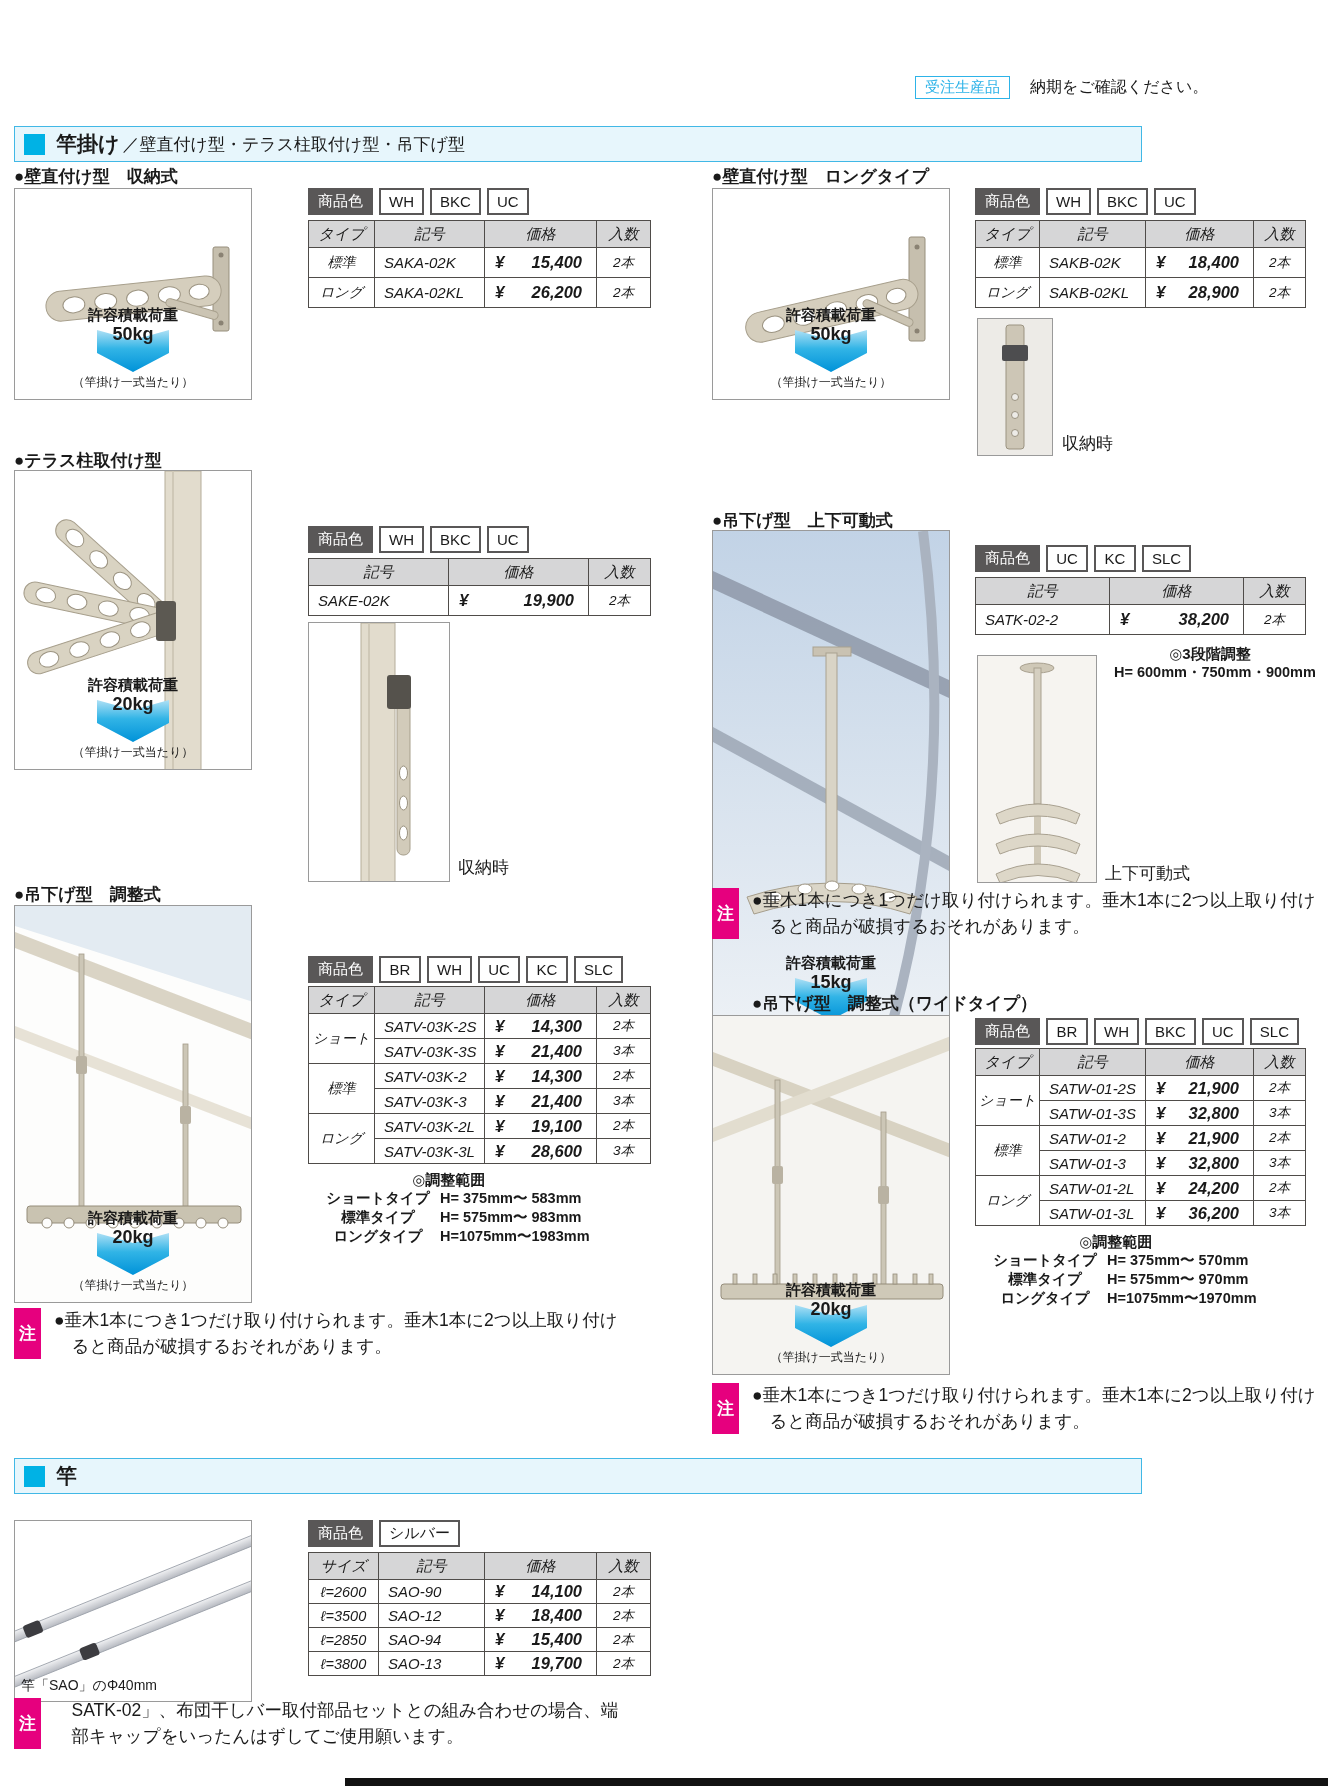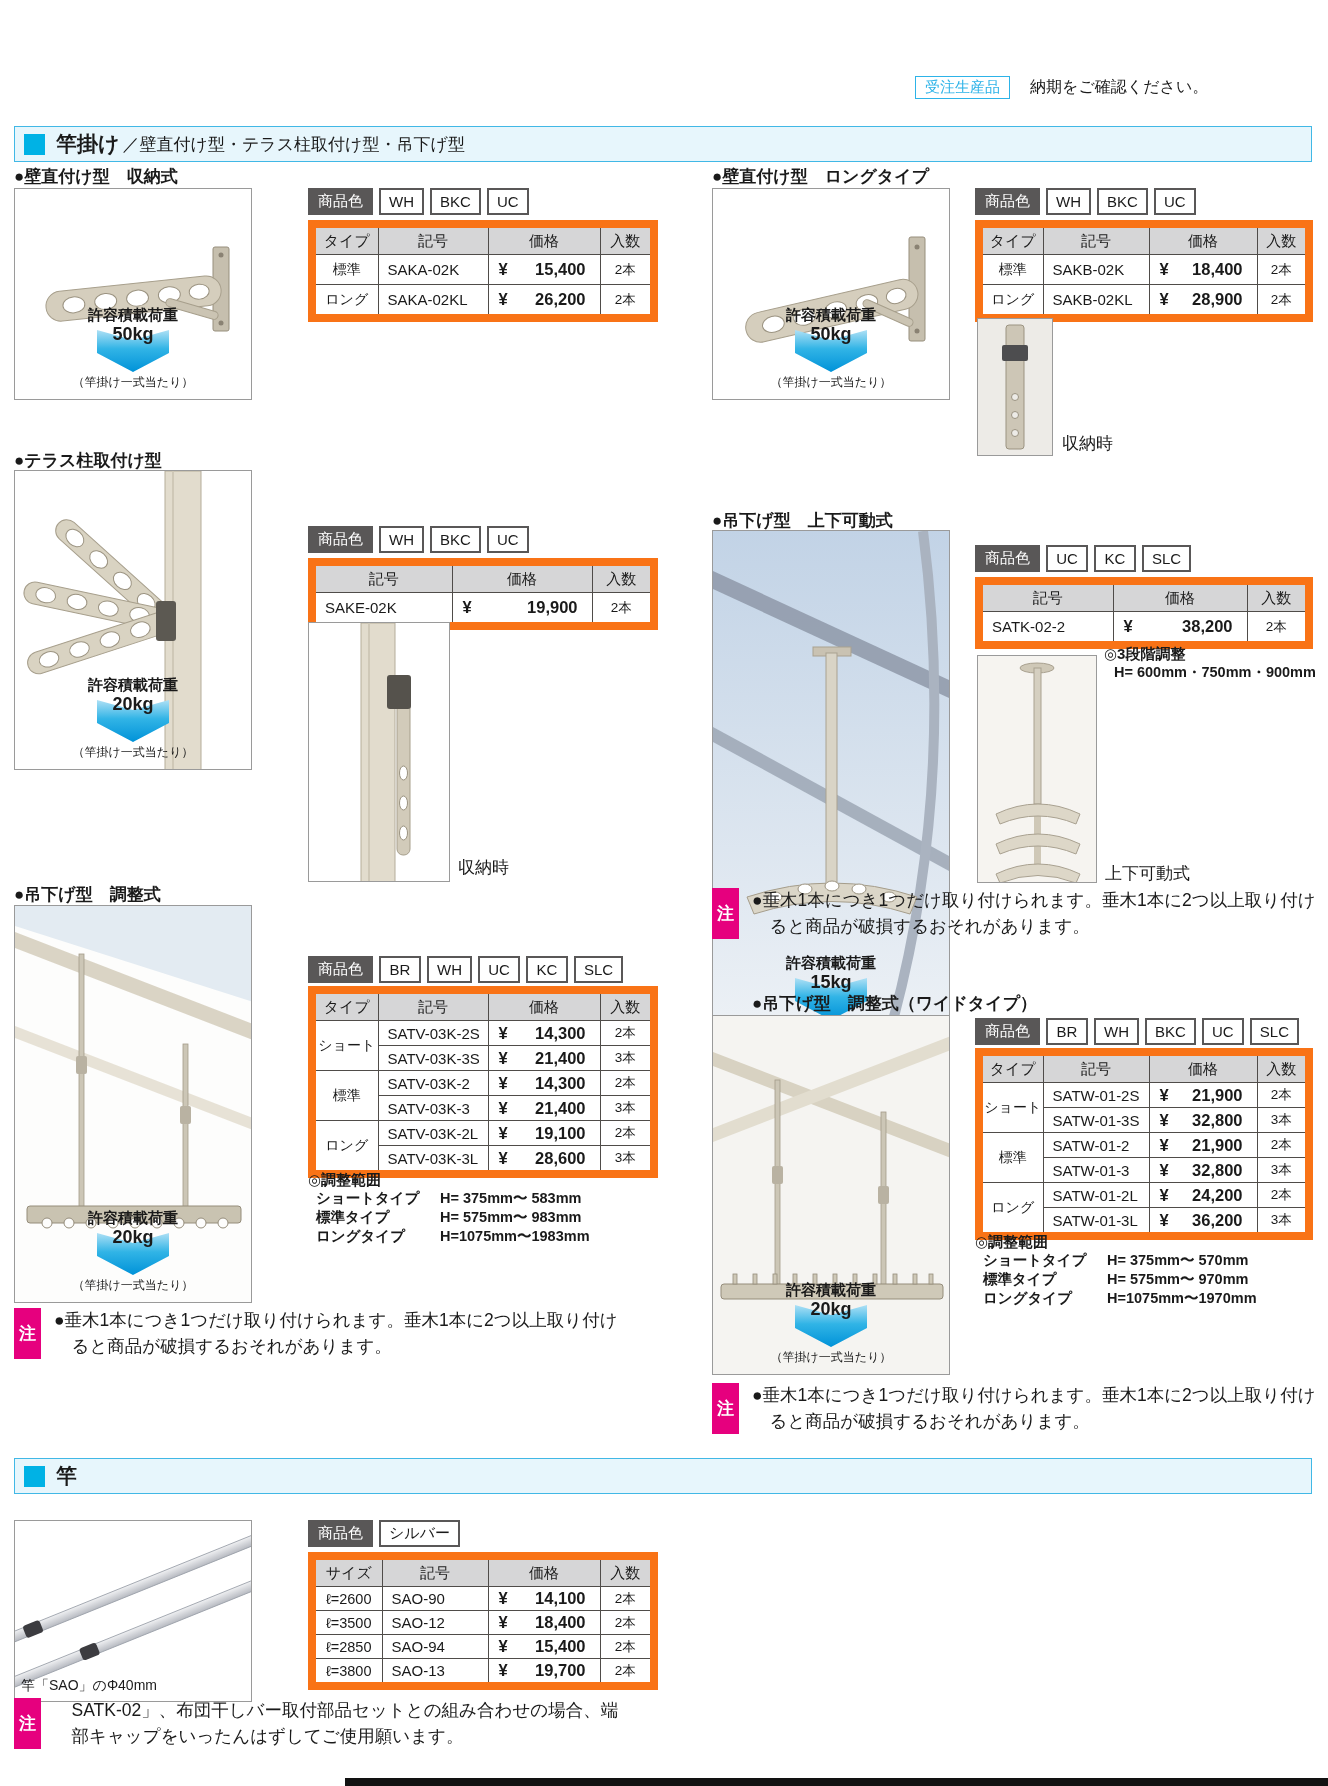--- a/index.html
+++ b/index.html
@@ -5,58 +5,58 @@
   html,body{margin:0;padding:0;background:#fff;}
   #canvas{position:relative;width:1328px;height:1786px;background:#fff;overflow:hidden;
           font-family:"Liberation Sans","DejaVu Sans",sans-serif;color:#1a1a1a;}
 
   
   .order-row{position:absolute;left:915px;top:76px;display:flex;align-items:center;gap:20px;}
   .order-badge{border:1px solid #2db3e8;color:#2db3e8;font-size:15px;padding:1px 9px;background:#fff;}
   .order-note{font-size:16px;}
 
   
-  .cyan-bar{position:absolute;left:14px;width:1298px;height:36px;background:#e7f6fc;
+  .cyan-bar{position:absolute;left:14px;width:1128px;height:36px;background:#e7f6fc;
             border:1px solid #41b8e6;display:flex;align-items:center;box-sizing:border-box;}
   .cyan-square{width:21px;height:21px;background:#00b2e5;margin:0 11px 0 9px;}
   .bar-title{font-size:21px;font-weight:bold;}
   .bar-sub{font-size:17px;margin-left:3px;}
 
   .sec-title{position:absolute;font-size:17px;font-weight:bold;}
 
   .img-box{position:absolute;background:#fff;border:1px solid #9a9a9a;overflow:hidden;box-sizing:border-box;}
   .photo-label{position:absolute;font-size:17px;}
 
   .color-row{position:absolute;display:flex;align-items:stretch;gap:6px;height:27px;}
   .color-label{background:#595757;color:#fff;font-size:15px;display:flex;align-items:center;padding:0 10px;}
   .chip{border:2px solid #595757;background:#fff;font-size:15px;display:flex;align-items:center;
         justify-content:center;min-width:42px;padding:0 8px;box-sizing:border-box;}
 
-  .ptable{position:absolute;border-collapse:collapse;background:#fff;border:8px solid #f97316;table-layout:fixed;}
+  .ptable{position:absolute;border-collapse:collapse;background:#fff;border:1px solid #f97316;table-layout:fixed;font-style:italic;}
   .ptable th,.ptable td{border:1px solid #4f4c49;}
   .ptable th{background:#d6d6d7;font-weight:normal;font-size:15px;height:26px;padding:0;}
   .ptable td{height:29px;text-align:center;font-size:15px;padding:0;}
   .ptable.compact td{height:24px;}
   .ptable.sao-t td{height:23px;}
   td.code{text-align:left;padding-left:9px;}
   td.price{text-align:right;padding-right:14px;font-weight:bold;font-size:16.5px;}
   td.price .yen{float:left;margin-left:10px;}
   td.qty{font-size:13.5px;}
   td.type{font-size:14px;}
   td.size{font-size:14.5px;}
 
   .load{position:absolute;left:50%;transform:translateX(-50%);text-align:center;width:170px;}
   .load-title{font-size:15px;font-weight:bold;}
   .load-kg{font-size:18px;font-weight:bold;position:relative;z-index:2;margin:-1px 0 -15px;}
   .load-arrow{width:72px;height:42px;margin:0 auto;
       background:linear-gradient(180deg,#aee0f5 0%,#31b4e6 45%,#0092d8 100%);
       clip-path:polygon(0 0,50% 24%,100% 0,100% 55%,50% 100%,0 55%);}
   .load-caption{font-size:12px;margin-top:2px;}
 
-  .adjust{position:absolute;font-size:14.5px;font-weight:bold;line-height:19px;}
+  .adjust{position:absolute;font-size:14.5px;font-weight:bold;line-height:19px;text-align:center;}
   .adjust-title{font-size:15px;}
   .adjust-row{display:flex;}
   .adjust-label{width:124px;margin-left:8px;}
   .adjust-single{margin-left:10px;}
 
   .note{position:absolute;display:flex;}
   .note-tag{background:#e6007e;color:#fff;width:27px;display:flex;align-items:center;
             justify-content:center;font-size:17px;font-weight:bold;flex:none;}
   .note-body{margin-left:13px;}
   .note-line{font-size:17.5px;line-height:25.5px;white-space:nowrap;}

